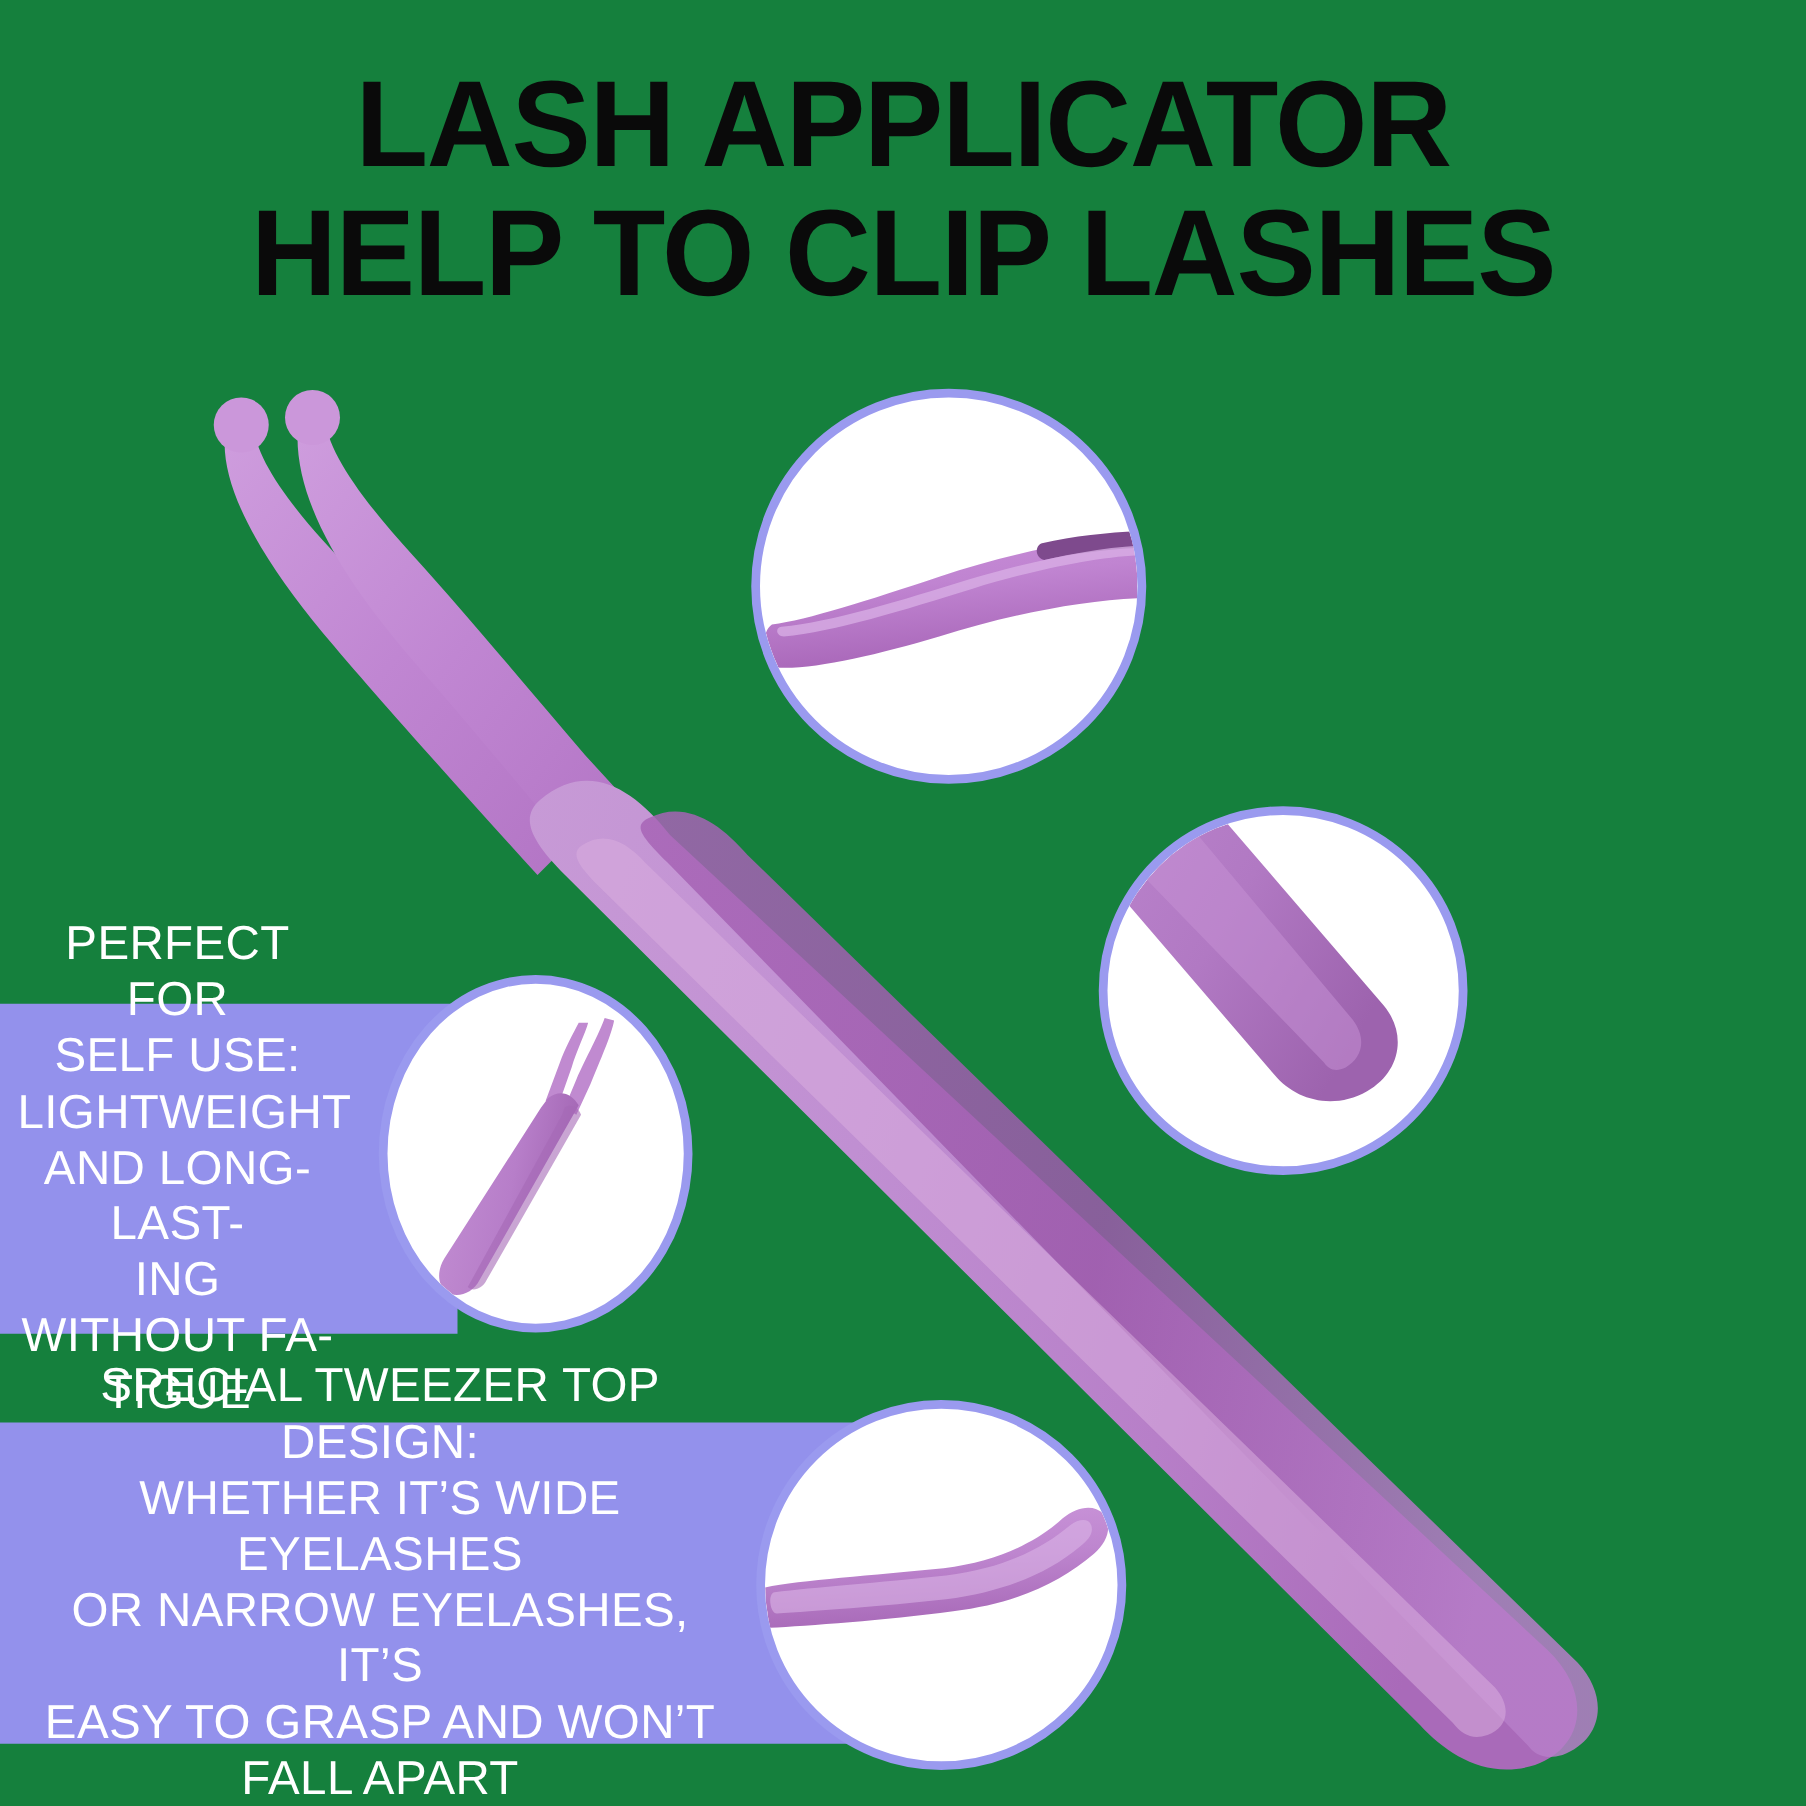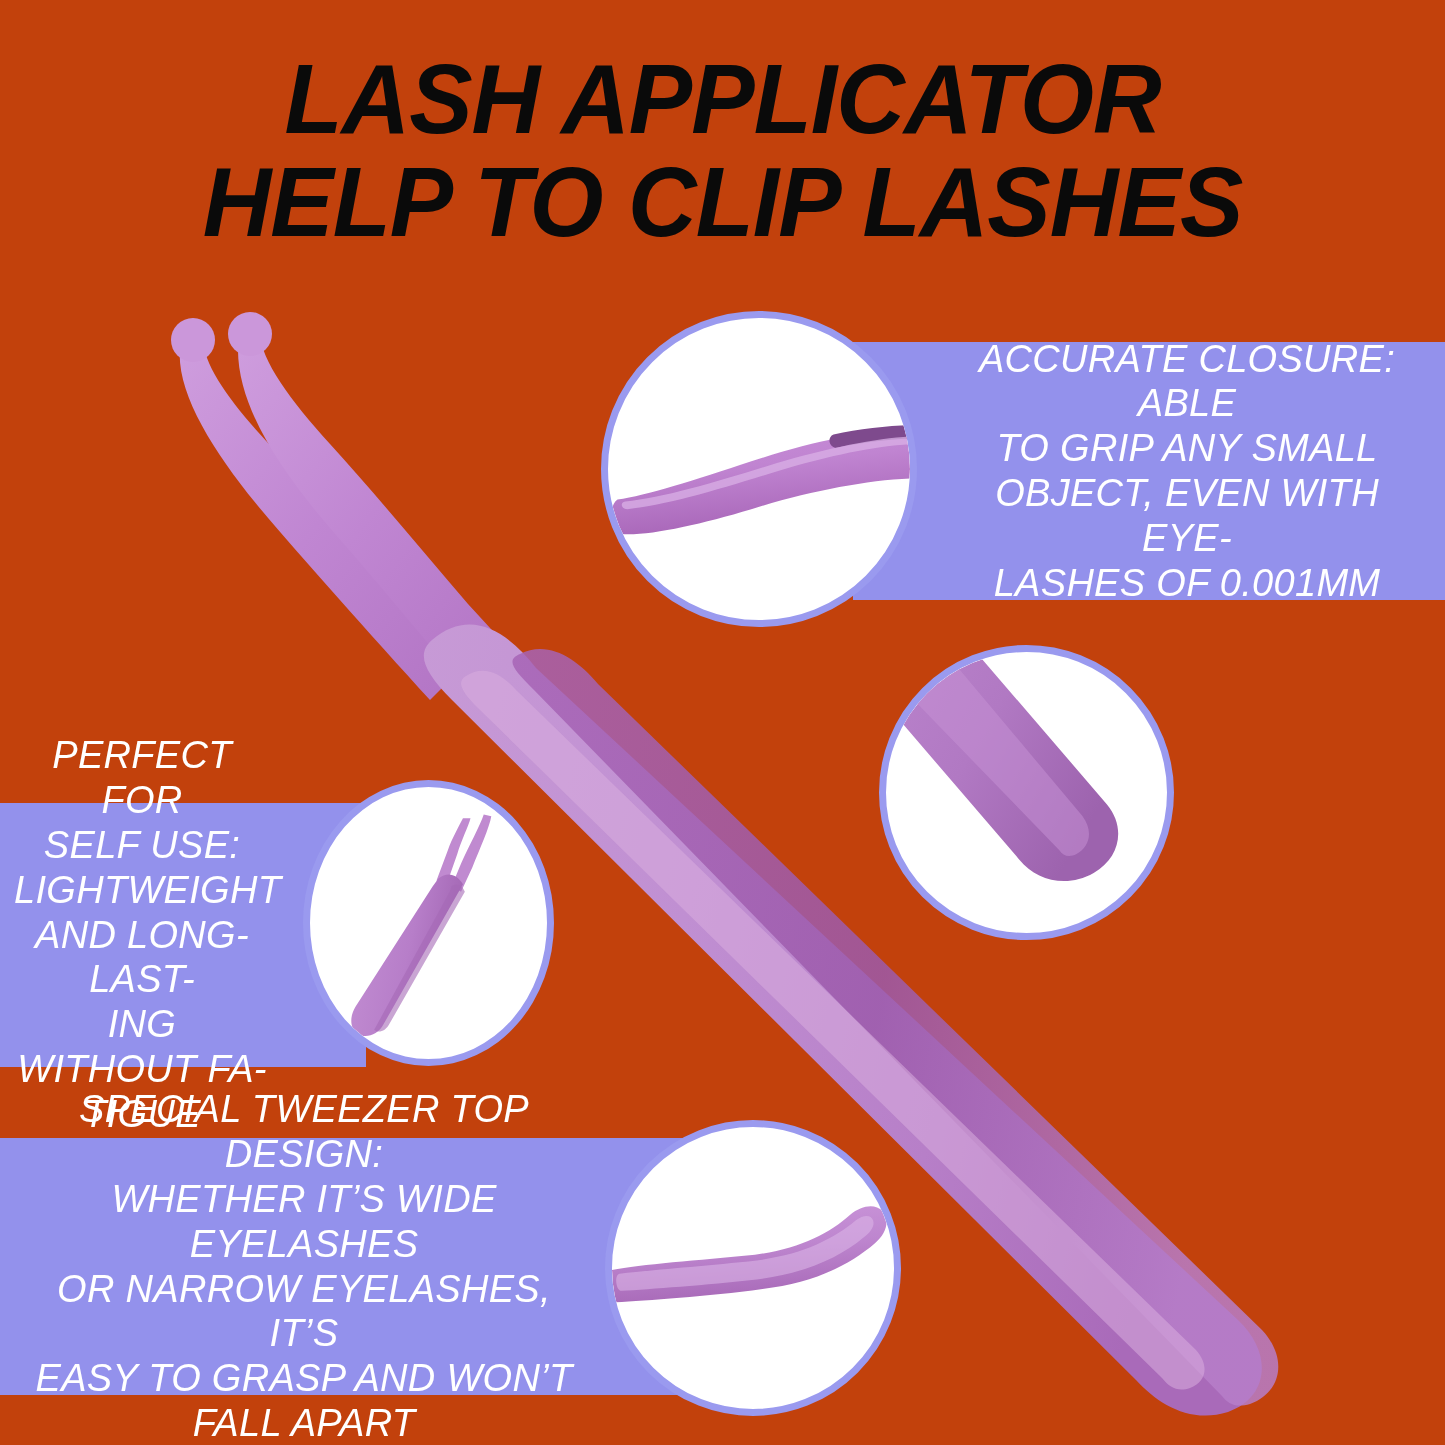--- a/index.html
+++ b/index.html
@@ -7,23 +7,22 @@
     padding: 0;
     background: #ffffff;
   }
   body {
     font-family: "Liberation Sans", sans-serif;
   }
   #infographic {
     position: relative;
     width: 1445px;
     height: 1445px;
-    background: #c2410c;
+    background: #15803d;
     overflow: hidden;
-    font-style: italic;
   }
 
   
   .title-block {
     position: absolute;
     top: 48px;
     left: 0;
     width: 1445px;
     text-align: center;
     color: #0a0a0a;
@@ -177,26 +176,20 @@
                L 478 708
                C 462 692, 456 682, 466 676 Z" fill="#d8addf" opacity="0.55"></path>
     </g>
   </svg>
 
   <div class="title-block">
     <span class="title-line">LASH APPLICATOR</span>
     <span class="title-line">HELP TO CLIP LASHES</span>
   </div>
 
-  <div class="banner" id="banner-closure">
-    <span class="banner-text">ACCURATE CLOSURE: ABLE
-TO GRIP ANY SMALL
-OBJECT, EVEN WITH EYE-
-LASHES OF 0.001MM</span>
-  </div>
 
 
   <div class="banner" id="banner-selfuse">
     <span class="banner-text">PERFECT FOR
 SELF USE:
 LIGHTWEIGHT
 AND LONG-LAST-
 ING WITHOUT FA-
 TIGUE</span>
   </div>

